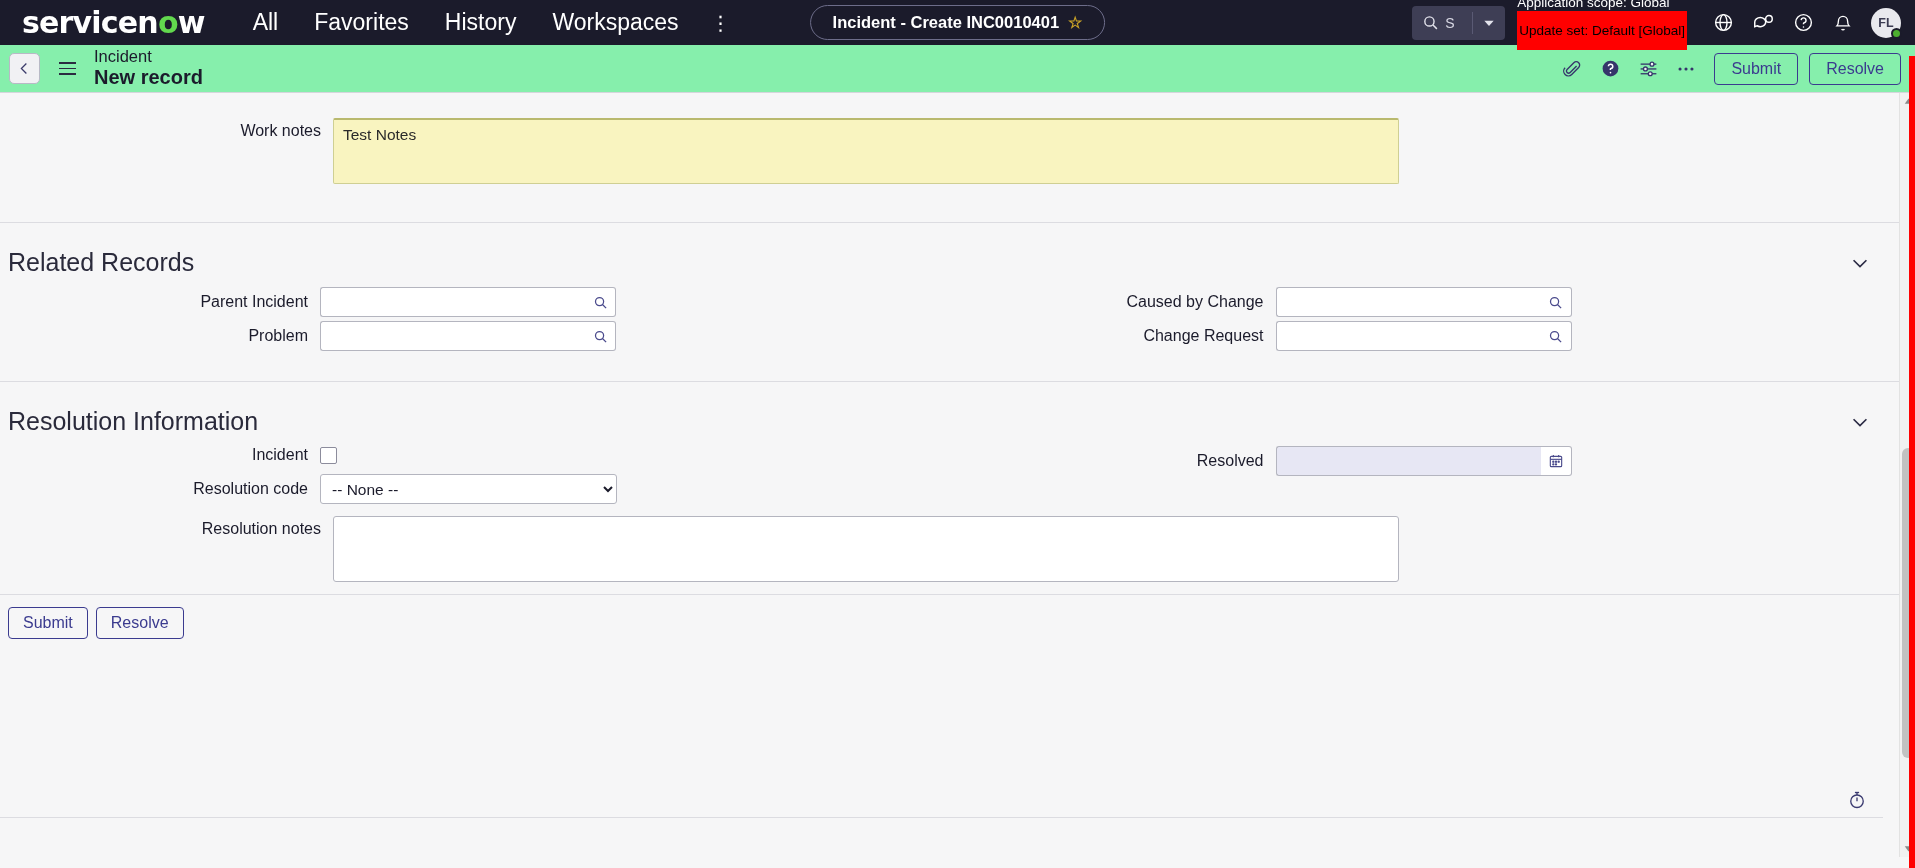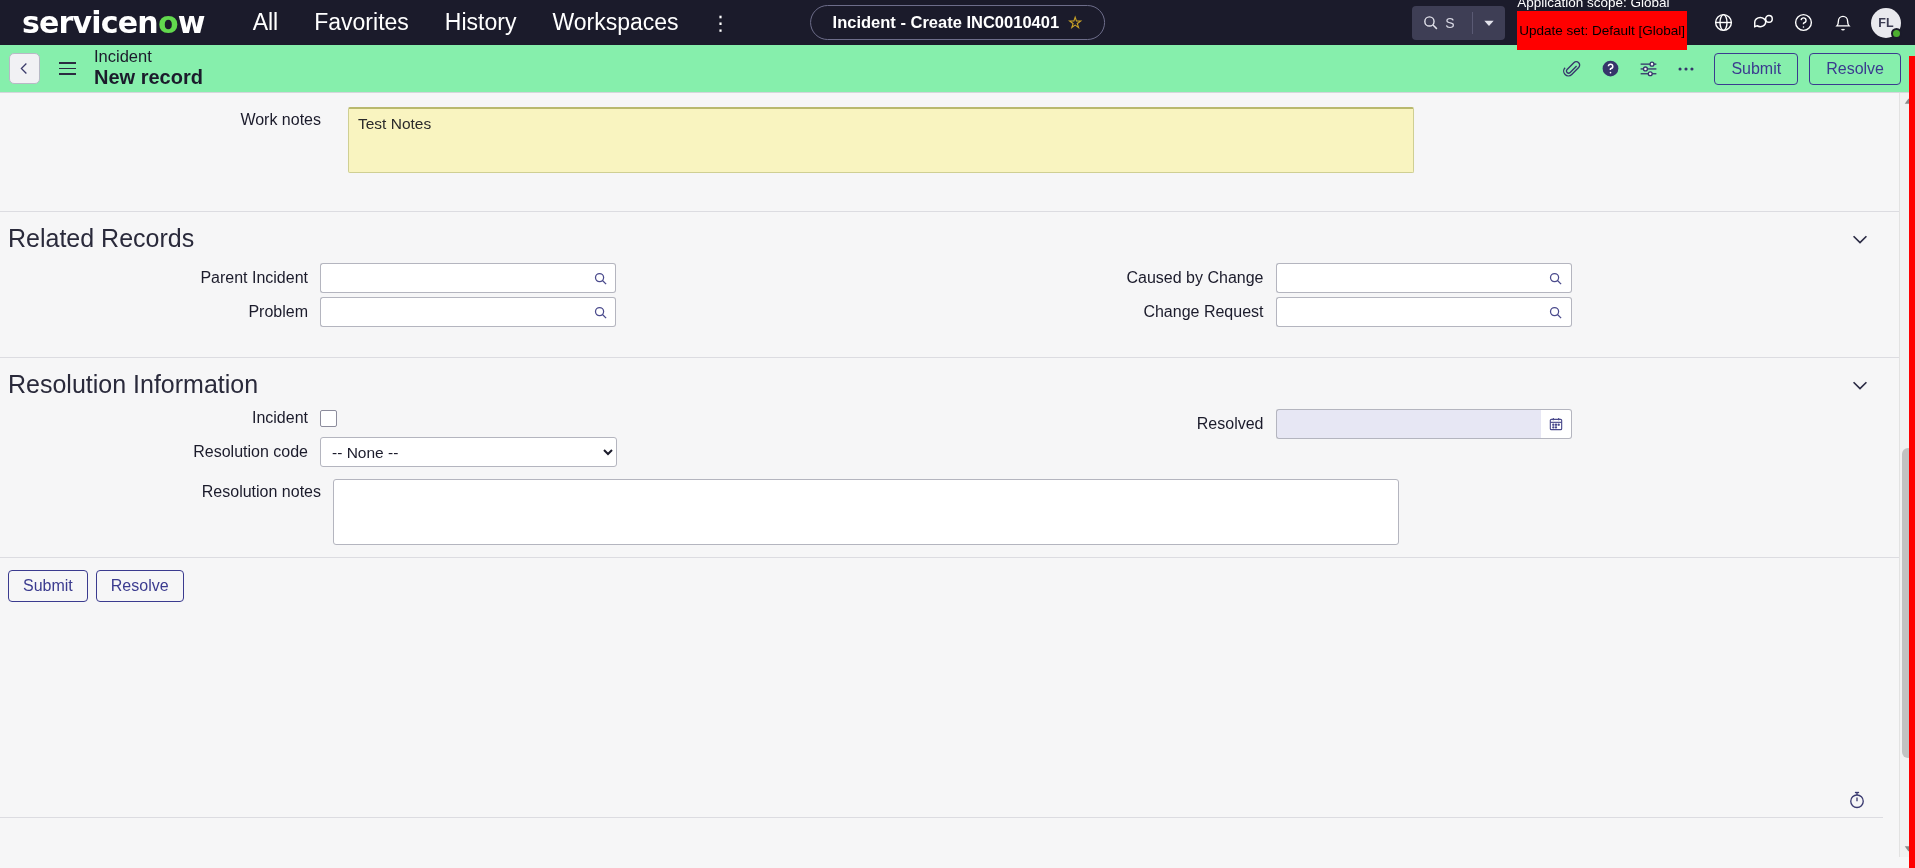--- a/index.html
+++ b/index.html
@@ -231,21 +231,21 @@
     width: 1066px;
     padding: 6px 9px;
     font-size: 15.5px;
     color: #2a2a2a;
     border-radius: 2px;
   }
 
   .section-head {
     display: flex; align-items: center;
     border-top: 1px solid #dcdce1;
-    padding: 12px 0 10px 8px;
+    padding: 25px 0 10px 8px;
     margin-top: 8px;
   }
   .section-title {
     font-size: 25px;
     color: #2a2a3b;
     font-weight: 400;
   }
   .section-chevron {
     margin-left: auto;
     margin-right: 28px;
@@ -475,21 +475,21 @@
       </svg>
     </div>
     <button class="tb-btn">Submit</button>
     <button class="tb-btn">Resolve</button>
   </div>
 </div>
 
 <div class="body-wrap">
   <div class="content">
 
-    <div class="field-row" style="margin-top:14px;gap:15px;">
+    <div class="field-row" style="margin-top:25px;">
       <div class="f-label wide" style="align-self:flex-start; padding-top:4px;">Work notes</div>
       <div class="worknotes">Test Notes</div>
     </div>
 
     <div class="section-head" style="margin-top:38px;">
       <div class="section-title">Related Records</div>
       <div class="section-chevron">
         <svg class="svgico" width="22" height="22" viewBox="0 0 24 24" fill="none" stroke="#2b2b45" stroke-width="1.8">
           <polyline points="5,9 12,16 19,9"></polyline>
         </svg>

